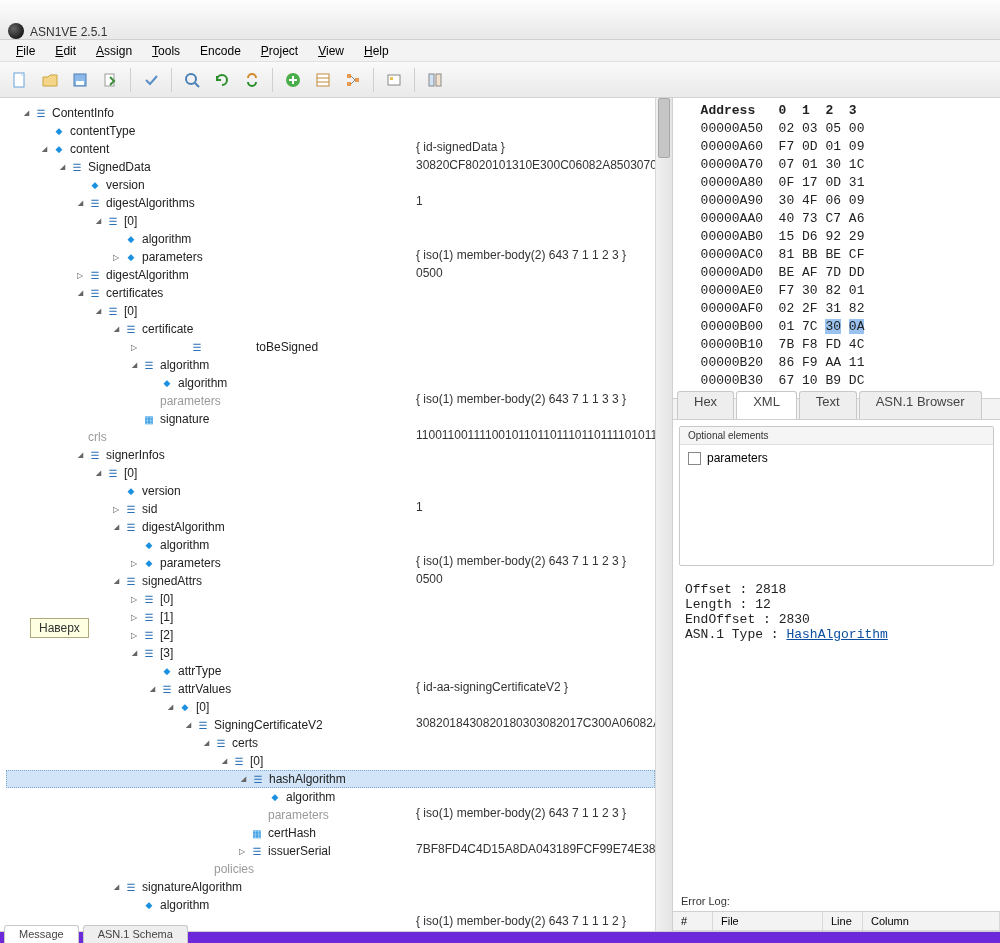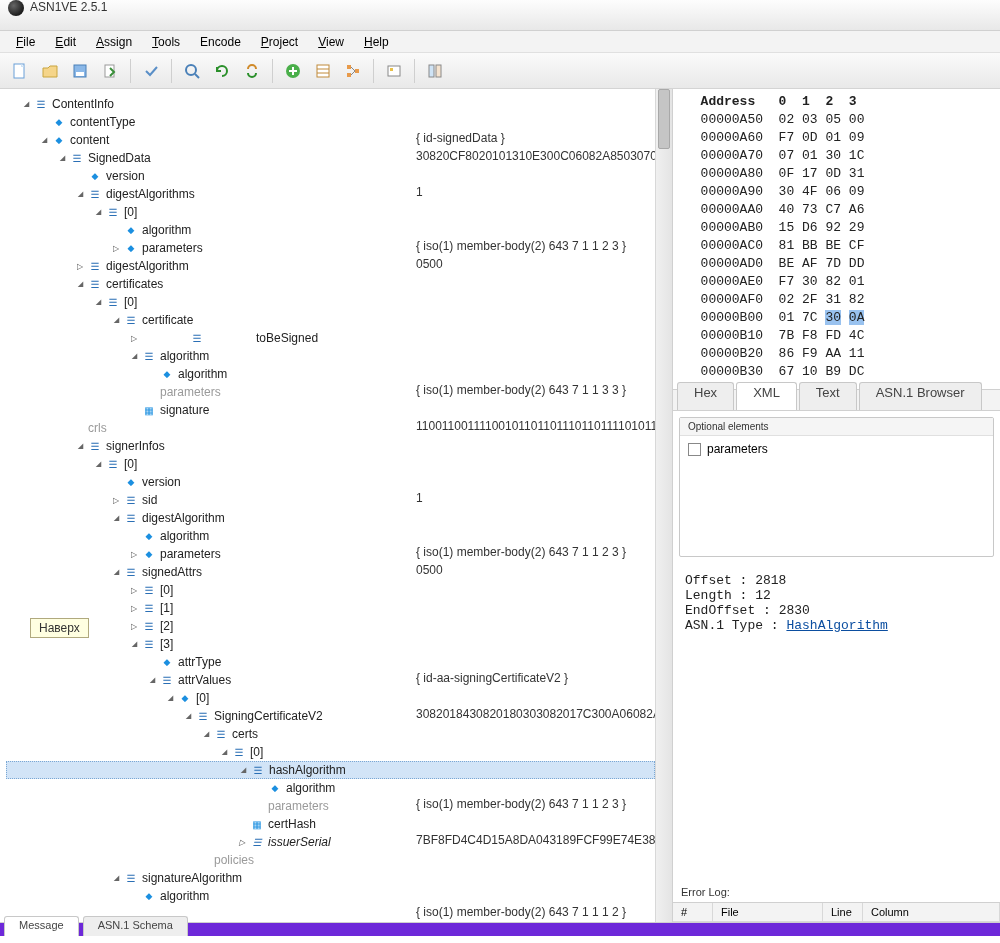--- a/index.html
+++ b/index.html
@@ -1,18 +1,18 @@
 <!DOCTYPE html>
 <html><head>
 <meta charset="utf-8">
 <style>
 * { box-sizing: border-box; margin: 0; padding: 0; }
 body { font-family: "Segoe UI", Tahoma, sans-serif; font-size: 12px; background: #fff; width: 1000px; height: 943px; overflow: hidden; }
 
-.titlebar { height: 31px; background: linear-gradient(#fdfdfd, #e8e8e8); border-bottom: 1px solid #d0d0d0; display: flex; align-items: flex-start; padding: 0 8px; }
+.titlebar { height: 40px; background: linear-gradient(#fdfdfd, #e8e8e8); border-bottom: 1px solid #d0d0d0; display: flex; align-items: flex-end; padding: 0 8px; }
 .app-icon { width: 16px; height: 16px; background: radial-gradient(circle at 35% 35%, #666 0%, #222 65%, #000 100%); border-radius: 50%; margin-right: 6px; }
 .title-text { color: #333; }
 
 .menubar { height: 22px; display: flex; align-items: center; padding: 0 8px; gap: 4px; background: #f3f3f3; border-bottom: 1px solid #e0e0e0; }
 .menu-item { padding: 2px 8px; cursor: default; }
 .menu-item .ul { text-decoration: underline; }
 
 .toolbar { height: 36px; background: linear-gradient(#fafafa,#e9e9e9); border-bottom: 1px solid #d4d4d4; display: flex; align-items: center; padding: 0 6px; gap: 2px; }
 .tbtn { width: 28px; height: 28px; display: flex; align-items: center; justify-content: center; border-radius: 3px; cursor: default; }
 .tsep { width: 1px; height: 24px; background: #cfcfcf; margin: 0 4px; }
@@ -479,21 +479,21 @@
         </div>
         <div class="row-wrap">
           <div class="tree-row" style="padding-left: 230px;">
             <span class="expander none"></span>
             <span class="node-icon ico-sig"></span>
             <span class="node-label">certHash</span>
           </div>
           <div class="val-col">7BF8FD4C4D15A8DA043189FCF99E74E386F9AA11CA86AF6...</div>
         </div>
         <div class="row-wrap">
-          <div class="tree-row" style="padding-left: 230px; font-style: italic;">
+          <div class="tree-row" style="padding-left: 230px;">
             <span class="expander closed"></span>
             <span class="node-icon ico-struct"></span>
             <span class="node-label">issuerSerial</span>
           </div>
         </div>
         <div class="row-wrap">
           <div class="tree-row" style="padding-left: 194px;">
             <span class="expander none"></span>
             <span class="node-label dim">policies</span>
           </div>

